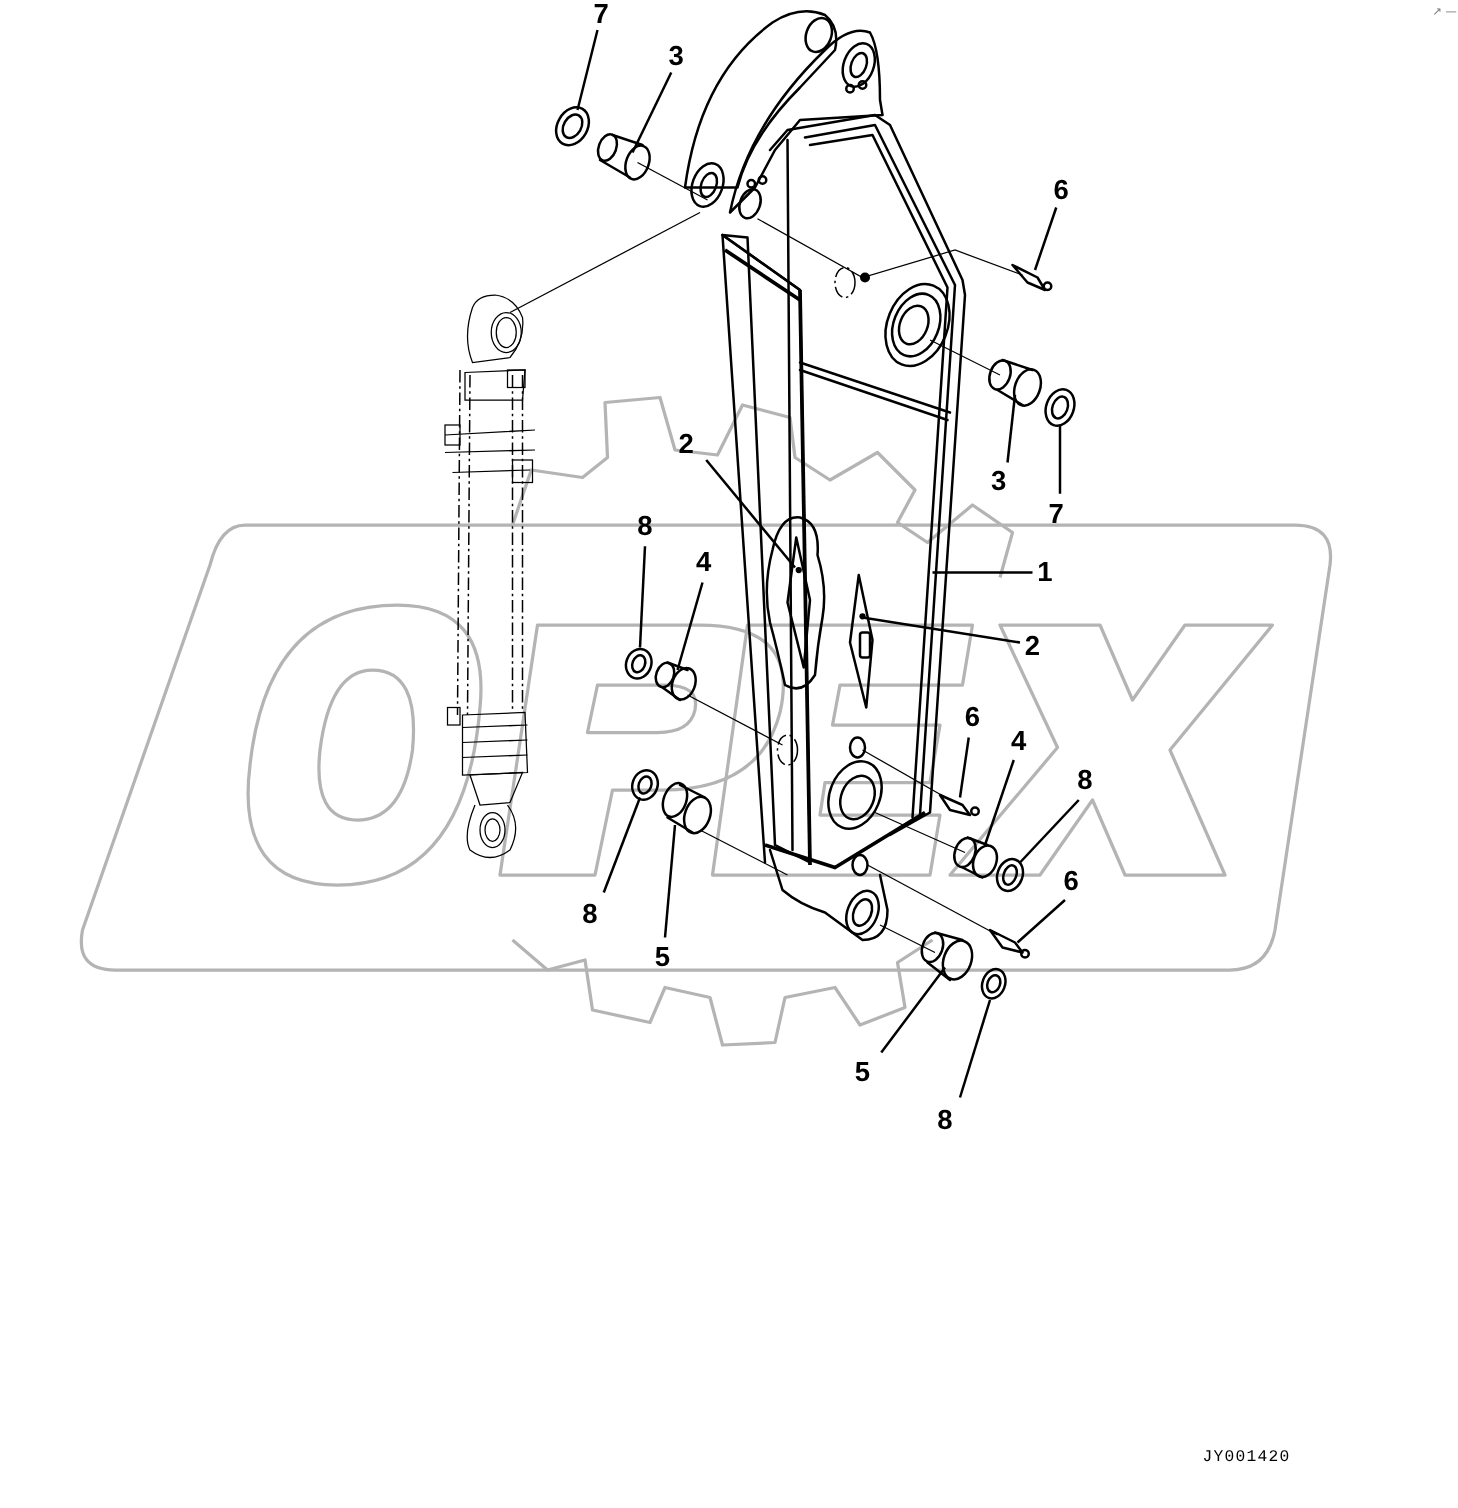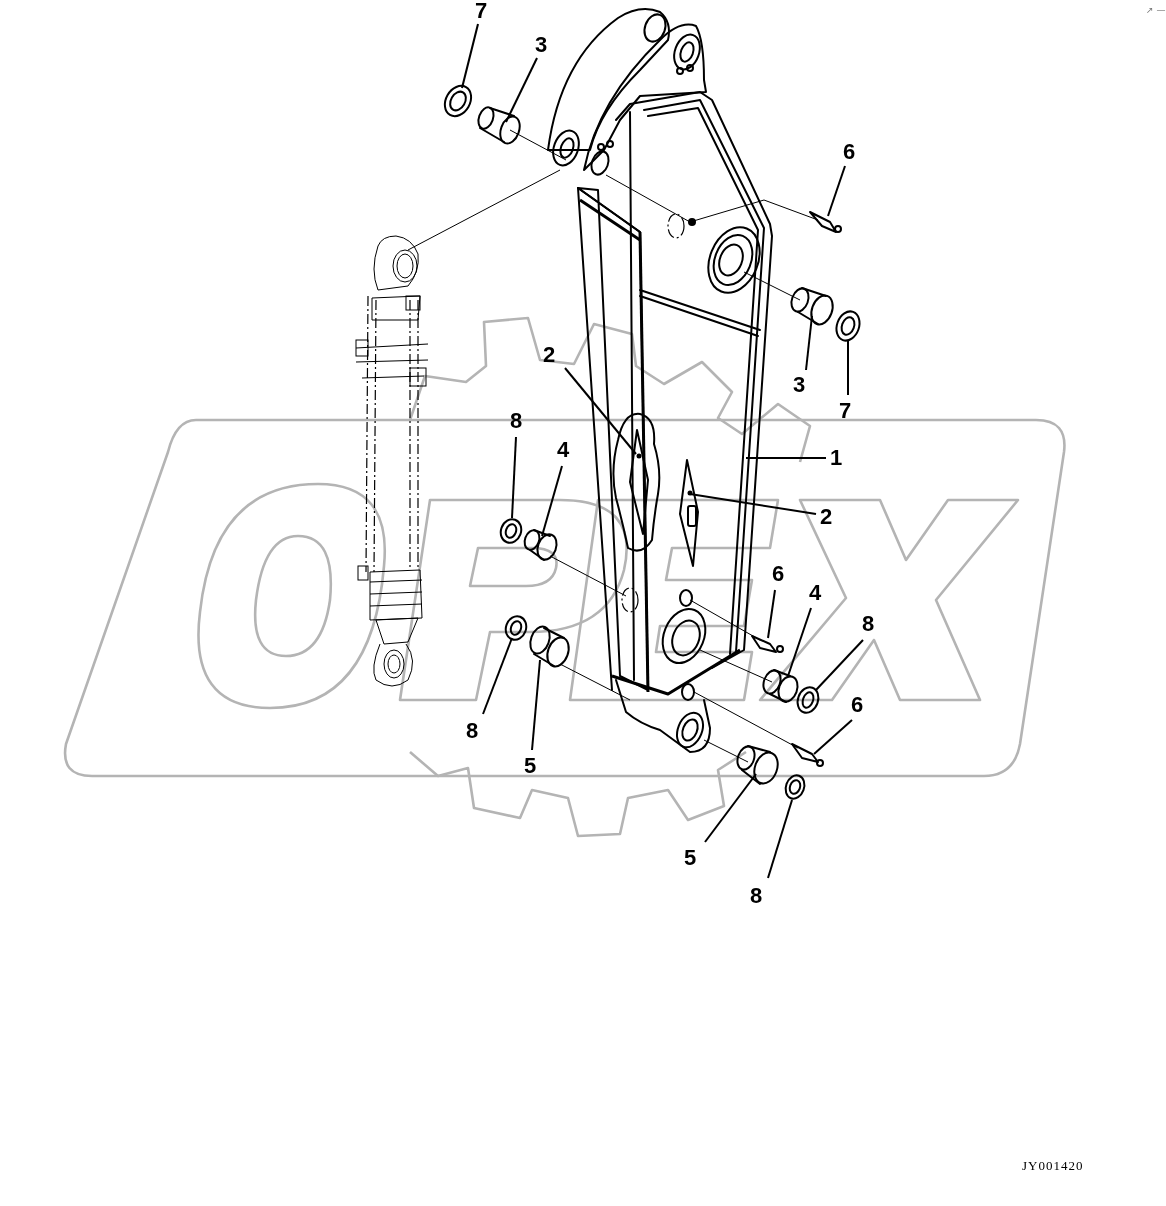--- a/index.html
+++ b/index.html
@@ -6,21 +6,21 @@
   body { width: 1166px; height: 1206px; position: relative; overflow: hidden; font-family: "Liberation Sans", "DejaVu Sans", sans-serif; }
   #stage { position: absolute; left: 0; top: 0; width: 1166px; height: 1206px; }
   svg { position: absolute; left: 0; top: 0; }
   .wm { fill: none; stroke: #b4b4b4; stroke-width: 2.6; stroke-linejoin: round; }
   .ln { fill: none; stroke: #000; stroke-width: 2; stroke-linejoin: round; stroke-linecap: round; }
   .ln3 { fill: none; stroke: #000; stroke-width: 3; stroke-linejoin: round; }
   .thin { fill: none; stroke: #000; stroke-width: 1; }
   .dash { fill: none; stroke: #000; stroke-width: 1.2; stroke-dasharray: 10 3 2 3; }
   .leader { stroke: #000; stroke-width: 2; }
   .callout { position: absolute; font-family: "Liberation Sans", sans-serif; font-weight: bold; font-size: 22px; color: #000; line-height: 1; transform: translate(-50%, -50%); }
-  .drawing-id { position: absolute; left: 1022px; top: 1158px; font-family: Liberation Serif, serif; font-size: 13px; letter-spacing: 1px; color: #000; }
+  .drawing-id { position: absolute; left: 962px; top: 1158px; font-family: Liberation Mono, monospace; font-size: 13px; letter-spacing: 1px; color: #000; }
   .corner-mark { position: absolute; left: 1146px; top: 5px; font-family: "DejaVu Sans", sans-serif; font-size: 9px; color: #777; }
 </style>
 </head>
 <body>
 
 <div id="stage">
 
   <svg width="1166" height="1206" viewBox="0 0 1166 1206">
 
     <g>

